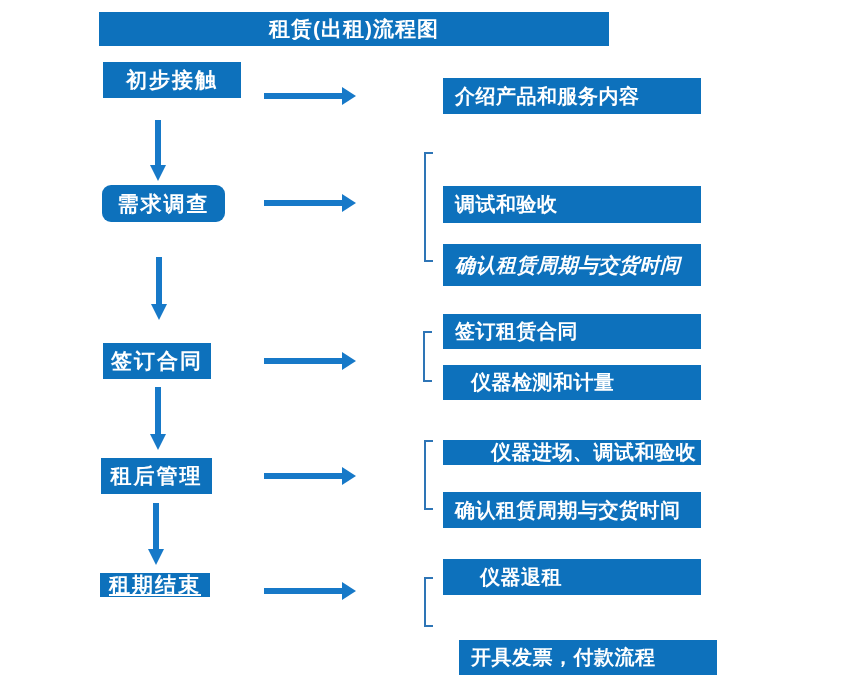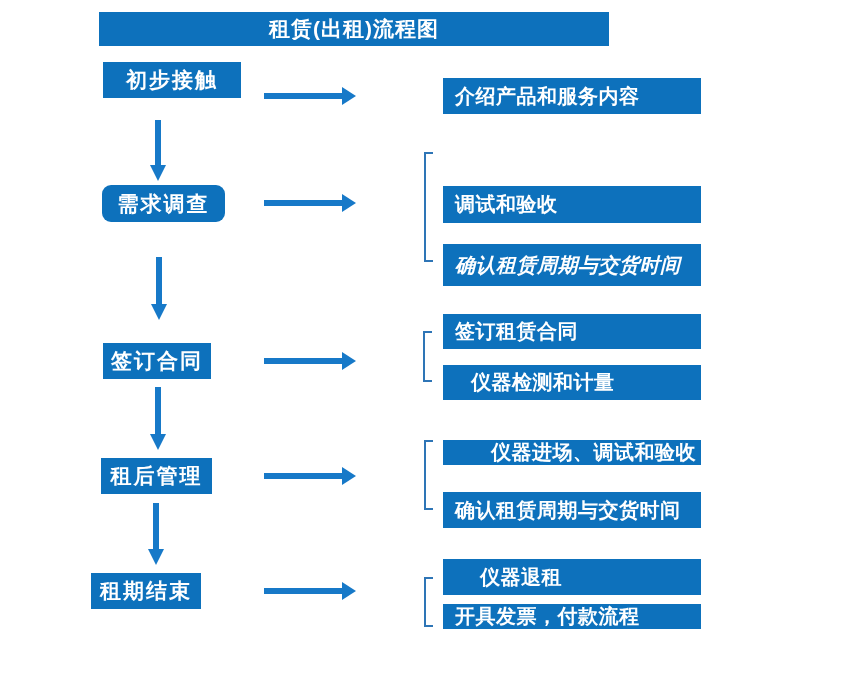--- a/index.html
+++ b/index.html
@@ -105,21 +105,21 @@
 <body>
 
 <div class="canvas">
 
   <div class="title-bar">租赁(出租)流程图</div>
 
   <div class="step-box" style="left:103px; top:62px;  width:138px; height:36px;">初步接触</div>
   <div class="step-box" style="left:102px; top:185px; width:123px; height:37px;border-radius:9px;">需求调查</div>
   <div class="step-box" style="left:103px; top:343px; width:108px; height:36px;">签订合同</div>
   <div class="step-box" style="left:101px; top:458px; width:111px; height:36px;">租后管理</div>
-  <div class="step-box" style="left:91px; top:573px; width:110px; height:36px;">租期结束</div>
+  <div class="step-box" style="left:100px; top:573px; width:110px; height:24px;text-decoration:underline;">租期结束</div>
 
   <div class="h-arrow" style="left:264px; top:87px;">
       <div class="shaft"></div>
       <div class="head"></div>
     </div>
   <div class="h-arrow" style="left:264px; top:194px;">
       <div class="shaft"></div>
       <div class="head"></div>
     </div>
   <div class="h-arrow" style="left:264px; top:352px;">
@@ -158,15 +158,15 @@
   <div class="bracket" style="left:424px; top:577px; height:50px;"></div>
 
   <div class="detail-box" style="top:78px;  height:36px;">介绍产品和服务内容</div>
   <div class="detail-box" style="top:186px; height:37px;">调试和验收</div>
   <div class="detail-box" style="top:244px; height:42px;font-style:italic;">确认租赁周期与交货时间</div>
   <div class="detail-box" style="top:314px; height:35px;">签订租赁合同</div>
   <div class="detail-box" style="top:365px; height:35px;padding-left:28px;">仪器检测和计量</div>
   <div class="detail-box" style="top:440px; height:25px;padding-left:48px;">仪器进场、调试和验收</div>
   <div class="detail-box" style="top:492px; height:36px;">确认租赁周期与交货时间</div>
   <div class="detail-box" style="top:559px; height:36px;padding-left:37px;">仪器退租</div>
-  <div class="detail-box" style="top:604px; height:25px;">开具发票，付款流程</div>
+  <div class="detail-box" style="top:640px; height:35px;margin-left:16px;">开具发票，付款流程</div>
 
 </div>
 
 </body></html>

